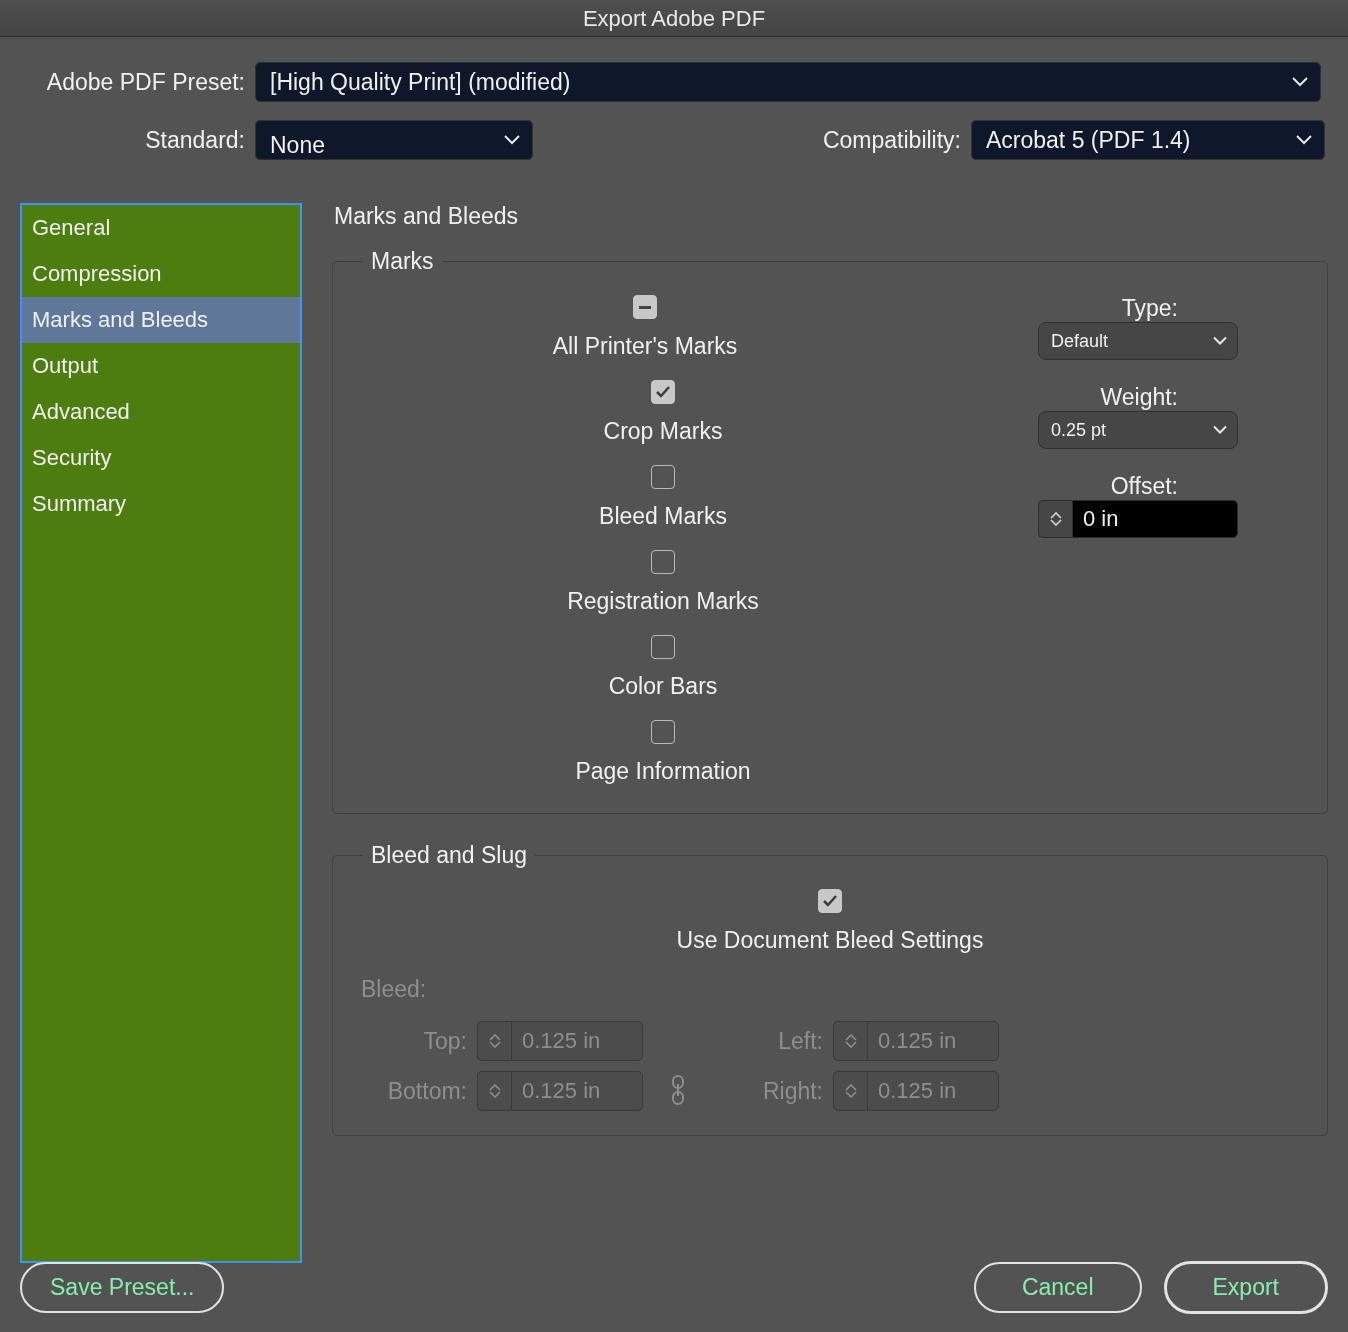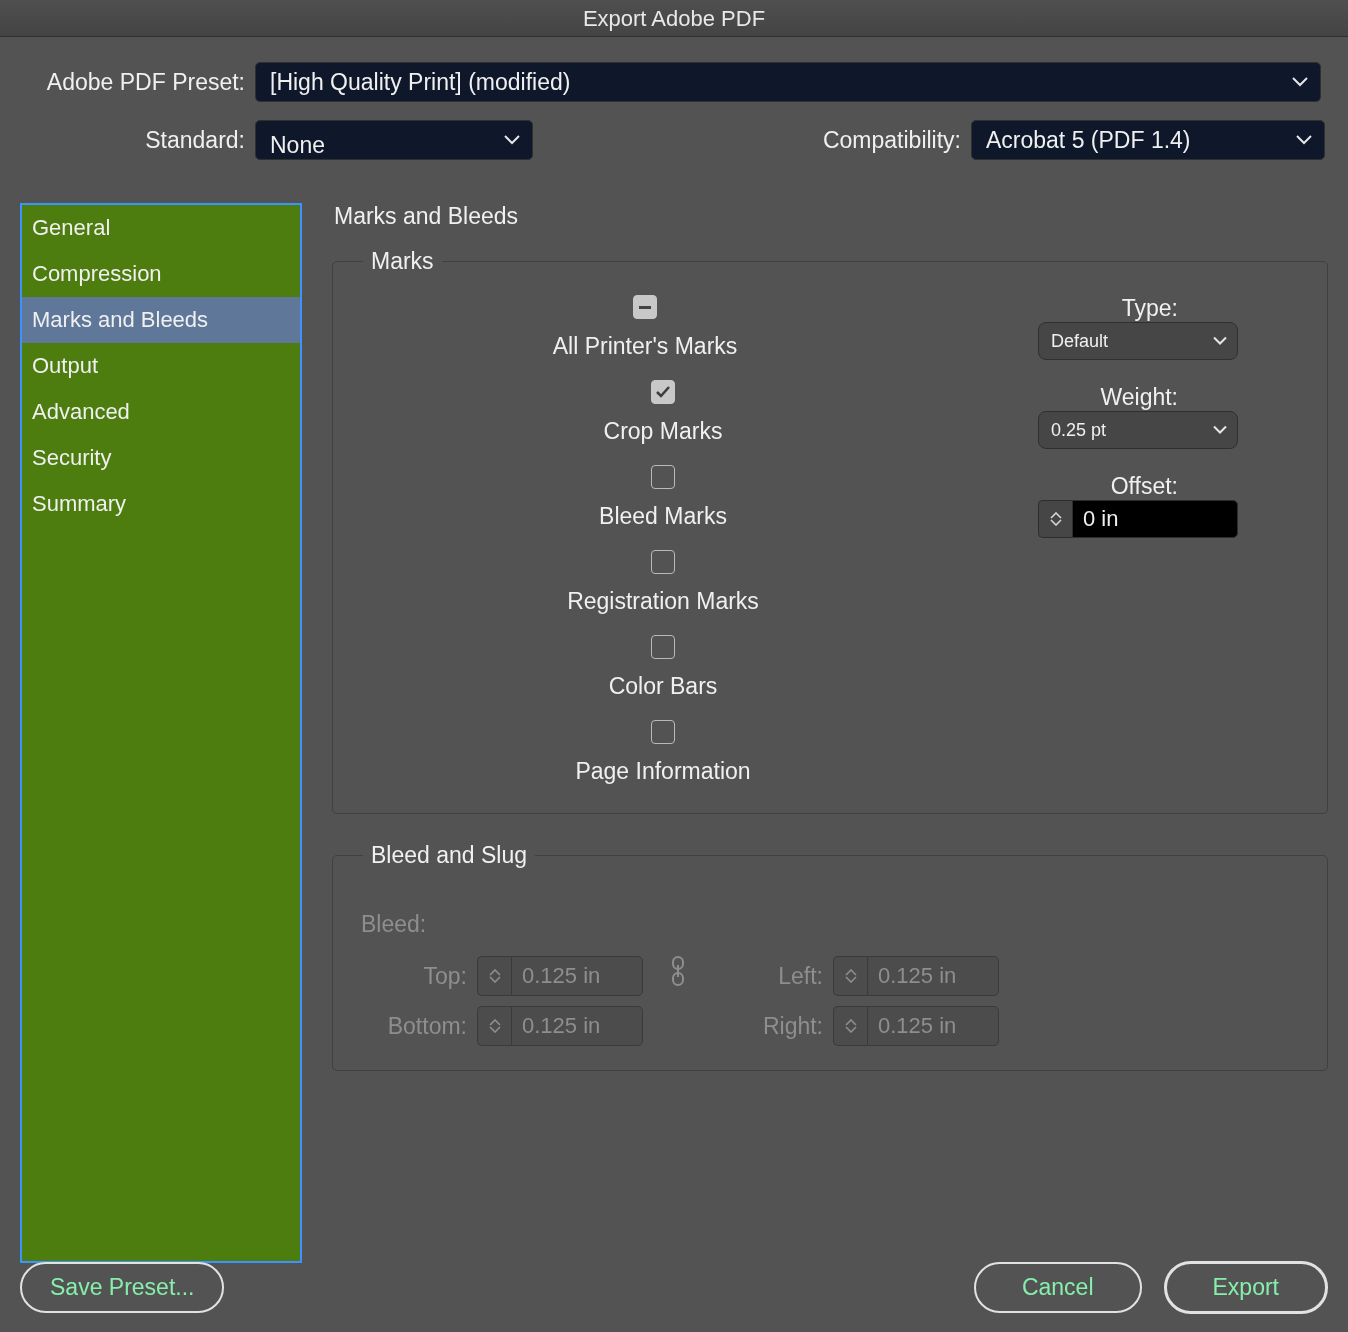--- a/index.html
+++ b/index.html
@@ -215,21 +215,21 @@
   }
   .bleed-section {
     font-size: 23px;
   }
   .bleed-heading {
     color: #8e8e8e;
     margin: 22px 0 18px 4px;
   }
   .bleed-grid {
     display: flex;
-    align-items: flex-start;
+    align-items: flex-end;
     gap: 20px;
     margin-left: 0px;
   }
   .bleed-col {
     display: flex;
     flex-direction: column;
     gap: 10px;
   }
   .bleed-row {
     display: flex;
@@ -411,20 +411,28 @@
               <div class="stepper-field">0 in</div>
             </div>
           </div>
         </div>
       </div>
     </fieldset>
 
     <fieldset>
       <legend>Bleed and Slug</legend>
       <div class="bleed-section">
+        <div class="chk-row" style="margin-bottom:0;">
+          <span class="checkbox checked">
+            <svg width="16" height="14" viewBox="0 0 16 14">
+                <path d="M2 7 L6 11 L14 2" stroke="#3c3c3c" stroke-width="2.5" fill="none"></path>
+              </svg>
+          </span>
+          <span>Use Document Bleed Settings</span>
+        </div>
         <div class="bleed-heading">Bleed:</div>
 
         <div class="bleed-grid">
           <div class="bleed-col">
             <div class="bleed-row">
               <div class="bleed-label">Top:</div>
               <div class="bleed-input">
                 <div class="stepper-btns">
                   <svg width="12" height="7" viewBox="0 0 12 7">
                       <path d="M1 6 L6 1 L11 6" stroke="#8e8e8e" stroke-width="1.6" fill="none"></path>

